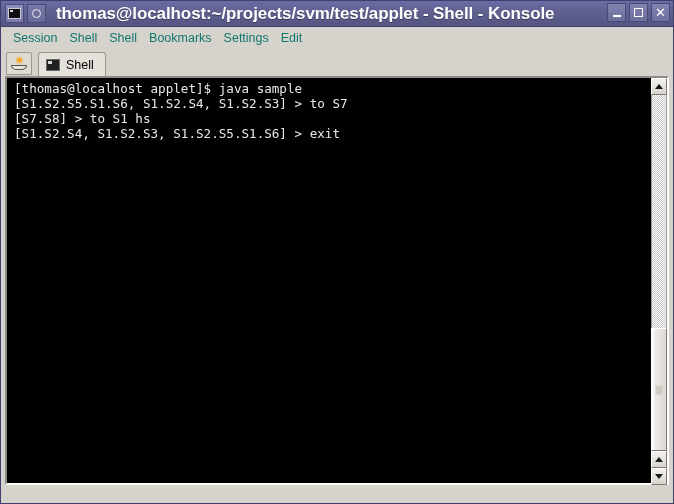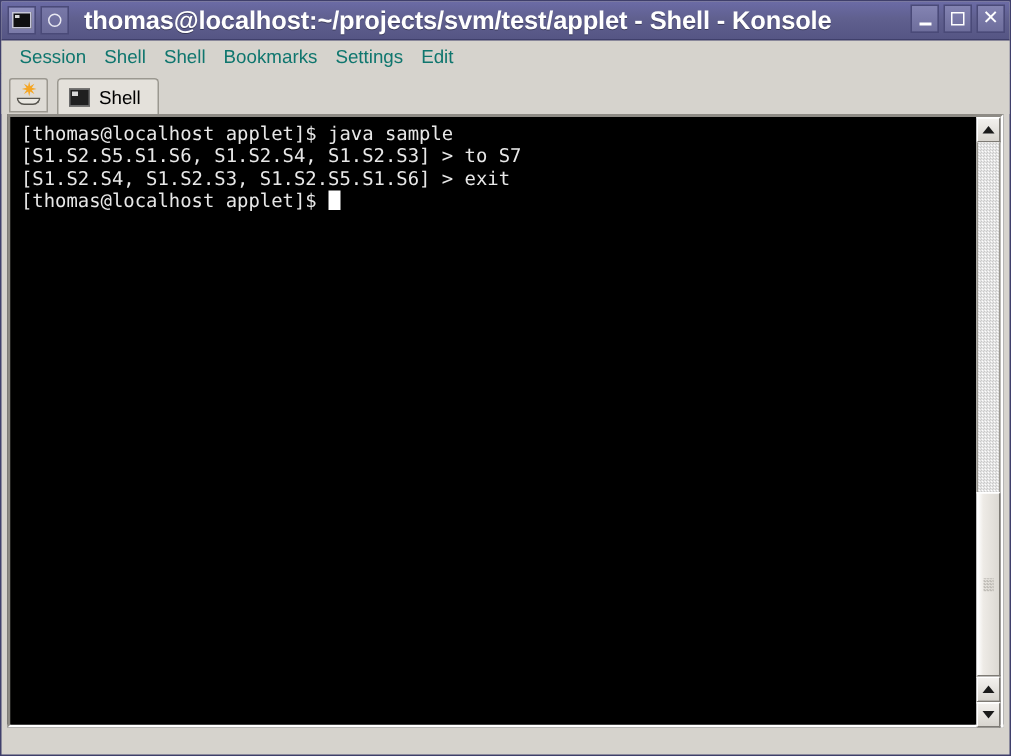--- a/index.html
+++ b/index.html
@@ -368,22 +368,22 @@
     <div class="shell-tab">
       <span class="tabterm"></span>
       <span class="tablabel">Shell</span>
     </div>
   </div>
 
   <div class="term-region">
     <div class="term-screen">
       <div class="term-line">[thomas@localhost applet]$ java sample</div>
       <div class="term-line">[S1.S2.S5.S1.S6, S1.S2.S4, S1.S2.S3] &gt; to S7</div>
+      <div class="term-line">[S7.S8] &gt; to S1 hs</div>
       <div class="term-line">[S1.S2.S4, S1.S2.S3, S1.S2.S5.S1.S6] &gt; exit</div>
-      <div class="term-line"><span>[thomas@localhost applet]$ </span><span class="cursor-block"></span></div>
     </div>
 
     <div class="scrollbar">
       <div class="sb-btn">
         <span class="sb-arrow-up"></span>
       </div>
       <div class="sb-trough-top" style="flex:0 0 233px;"></div>
       <div class="sb-thumb" style="flex:0 0 123px;">
         <span class="sb-grip"></span>
       </div>

